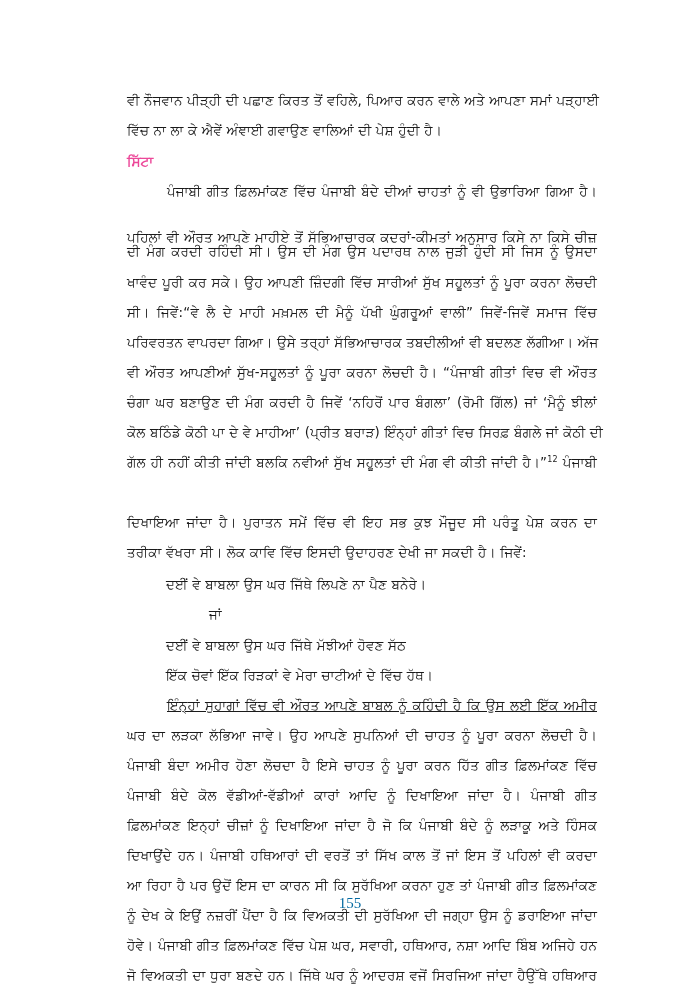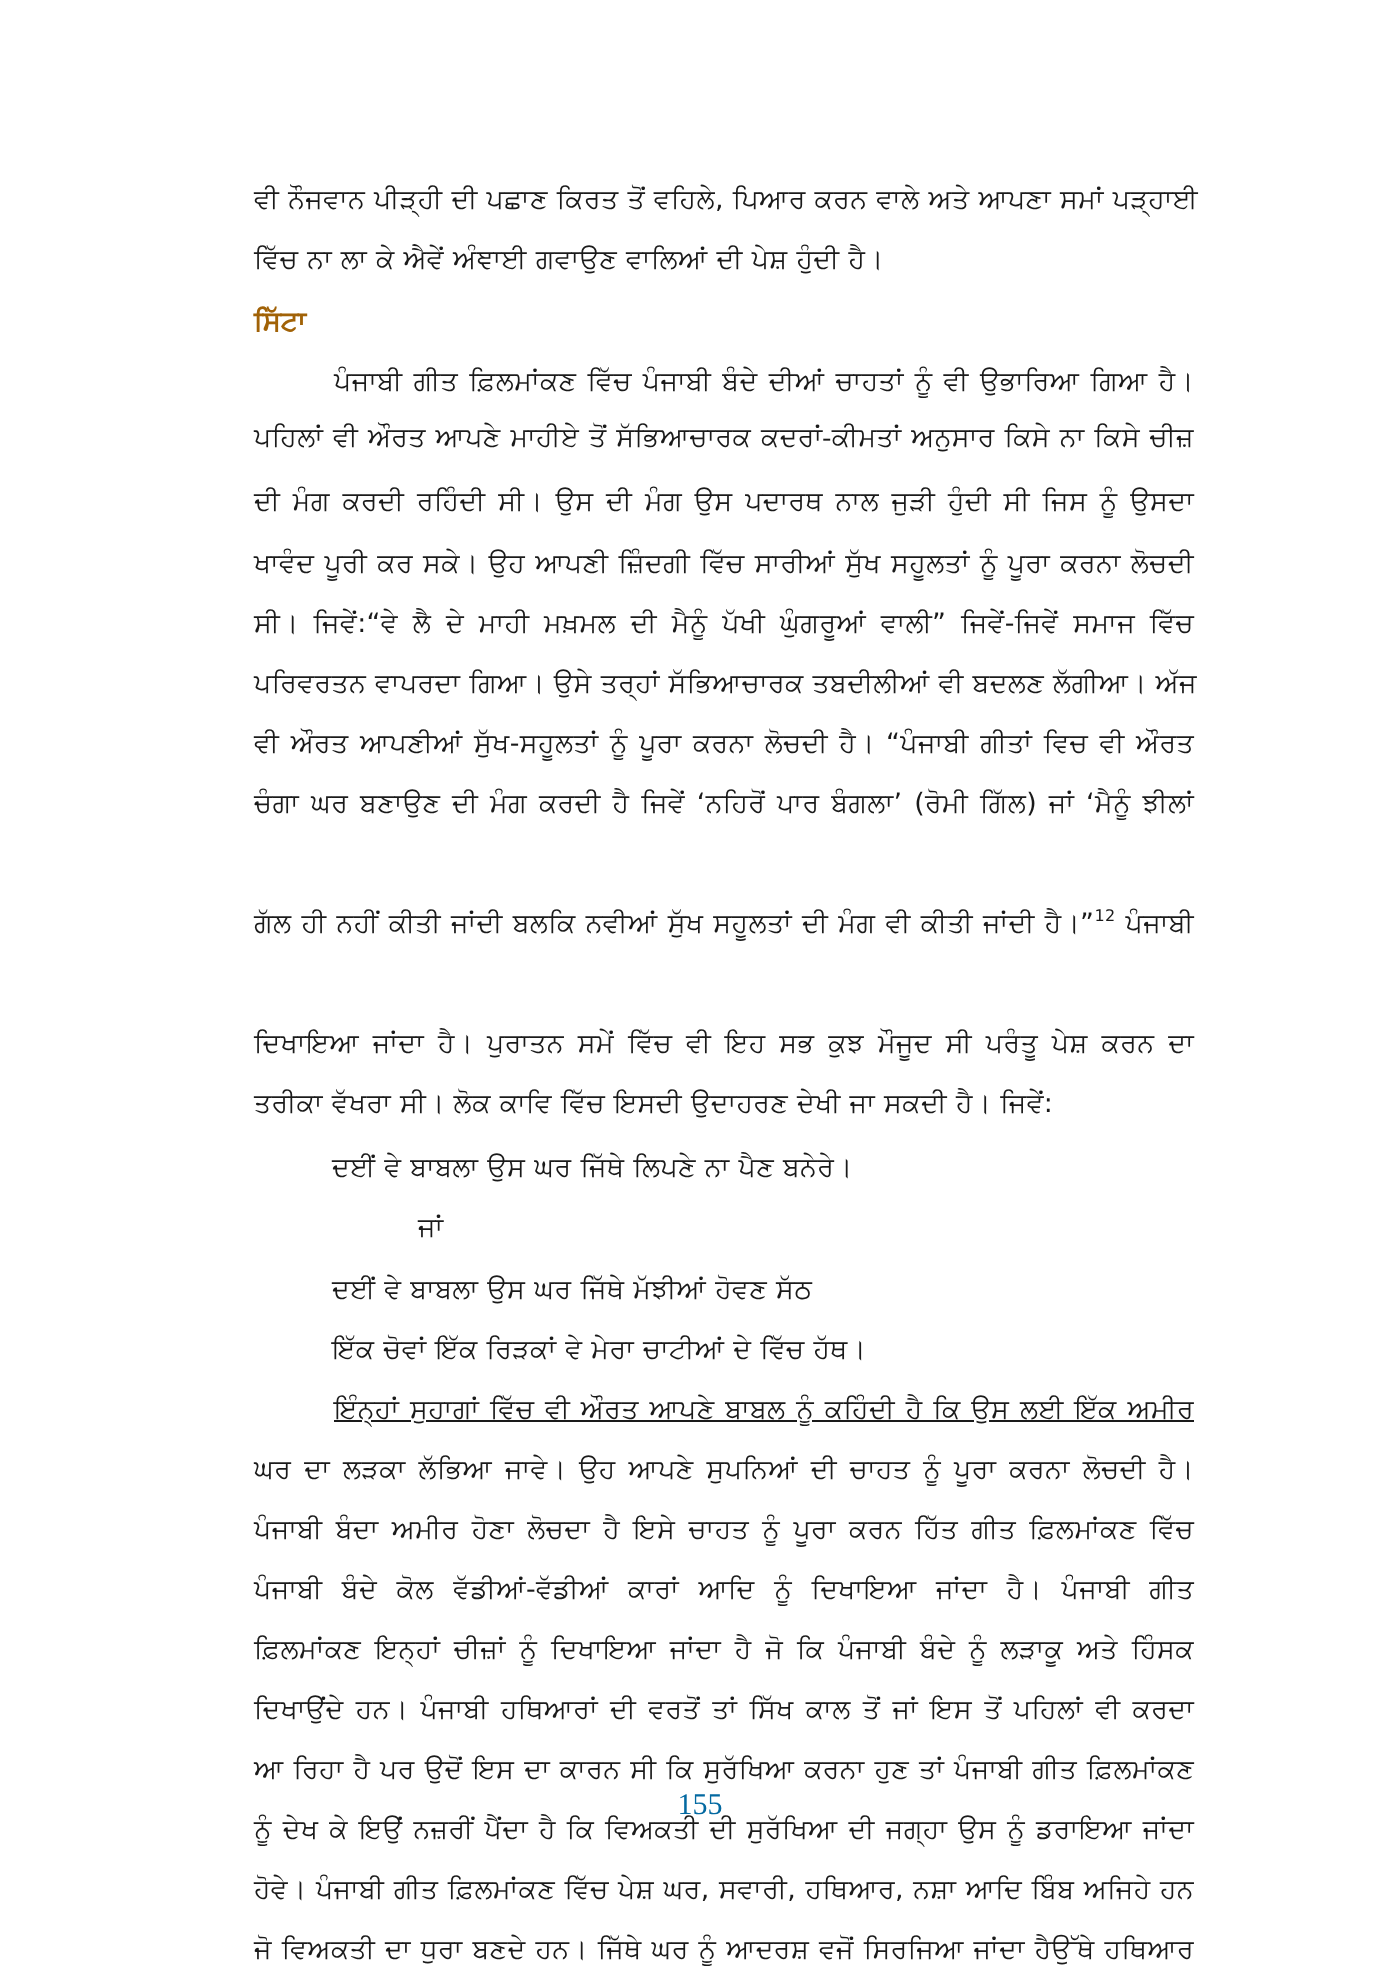--- a/index.html
+++ b/index.html
@@ -49,21 +49,21 @@
       left: 209px;
       width: auto;
       text-align-last: left;
     }
     .heading {
       position: absolute;
       left: 127px;
       font-size: 13.6px;
       font-weight: bold;
       line-height: 30px;
-      color: #a16207;
+      color: #ec4899;
     }
     .page-number {
       position: absolute;
       top: 895px;
       left: 0;
       width: 700px;
       text-align: center;
       font-family: "Liberation Serif", serif;
       font-size: 15px;
       color: #0369a1;
@@ -78,27 +78,28 @@
 <body>
 
 <div class="page">
 
   <div class="line" style="top:86px;">ਵੀ ਨੌਜਵਾਨ ਪੀੜ੍ਹੀ ਦੀ ਪਛਾਣ ਕਿਰਤ ਤੋਂ ਵਹਿਲੇ, ਪਿਆਰ ਕਰਨ ਵਾਲੇ ਅਤੇ ਆਪਣਾ ਸਮਾਂ ਪੜ੍ਹਾਈ</div>
   <div class="line last" style="top:116px;">ਵਿੱਚ ਨਾ ਲਾ ਕੇ ਐਵੇਂ ਅੰਞਾਈ ਗਵਾਉਣ ਵਾਲਿਆਂ ਦੀ ਪੇਸ਼ ਹੁੰਦੀ ਹੈ।</div>
 
   <div class="heading" style="top:146px;">ਸਿੱਟਾ</div>
 
   <div class="line indent" style="top:177px;">ਪੰਜਾਬੀ ਗੀਤ ਫ਼ਿਲਮਾਂਕਣ ਵਿੱਚ ਪੰਜਾਬੀ ਬੰਦੇ ਦੀਆਂ ਚਾਹਤਾਂ ਨੂੰ ਵੀ ਉਭਾਰਿਆ ਗਿਆ ਹੈ।</div>
-  <div class="line" style="top:204px;font-family:Liberation Serif, serif;">ਪਹਿਲਾਂ ਵੀ ਔਰਤ ਆਪਣੇ ਮਾਹੀਏ ਤੋਂ ਸੱਭਿਆਚਾਰਕ ਕਦਰਾਂ-ਕੀਮਤਾਂ ਅਨੁਸਾਰ ਕਿਸੇ ਨਾ ਕਿਸੇ ਚੀਜ਼</div>
+  <div class="line" style="top:223px;">ਪਹਿਲਾਂ ਵੀ ਔਰਤ ਆਪਣੇ ਮਾਹੀਏ ਤੋਂ ਸੱਭਿਆਚਾਰਕ ਕਦਰਾਂ-ਕੀਮਤਾਂ ਅਨੁਸਾਰ ਕਿਸੇ ਨਾ ਕਿਸੇ ਚੀਜ਼</div>
   <div class="line" style="top:237px;">ਦੀ ਮੰਗ ਕਰਦੀ ਰਹਿੰਦੀ ਸੀ। ਉਸ ਦੀ ਮੰਗ ਉਸ ਪਦਾਰਥ ਨਾਲ ਜੁੜੀ ਹੁੰਦੀ ਸੀ ਜਿਸ ਨੂੰ ਉਸਦਾ</div>
   <div class="line" style="top:298px;">ਸੀ। ਜਿਵੇਂ:“ਵੇ ਲੈ ਦੇ ਮਾਹੀ ਮਖ਼ਮਲ ਦੀ ਮੈਨੂੰ ਪੱਖੀ ਘੁੰਗਰੂਆਂ ਵਾਲੀ” ਜਿਵੇਂ-ਜਿਵੇਂ ਸਮਾਜ ਵਿੱਚ</div>
   <div class="line" style="top:268px;">ਖਾਵੰਦ ਪੂਰੀ ਕਰ ਸਕੇ। ਉਹ ਆਪਣੀ ਜ਼ਿੰਦਗੀ ਵਿੱਚ ਸਾਰੀਆਂ ਸੁੱਖ ਸਹੂਲਤਾਂ ਨੂੰ ਪੂਰਾ ਕਰਨਾ ਲੋਚਦੀ</div>
   <div class="line" style="top:328px;">ਪਰਿਵਰਤਨ ਵਾਪਰਦਾ ਗਿਆ। ਉਸੇ ਤਰ੍ਹਾਂ ਸੱਭਿਆਚਾਰਕ ਤਬਦੀਲੀਆਂ ਵੀ ਬਦਲਣ ਲੱਗੀਆ। ਅੱਜ</div>
   <div class="line" style="top:358px;">ਵੀ ਔਰਤ ਆਪਣੀਆਂ ਸੁੱਖ-ਸਹੂਲਤਾਂ ਨੂੰ ਪੂਰਾ ਕਰਨਾ ਲੋਚਦੀ ਹੈ। “ਪੰਜਾਬੀ ਗੀਤਾਂ ਵਿਚ ਵੀ ਔਰਤ</div>
   <div class="line" style="top:388px;">ਚੰਗਾ ਘਰ ਬਣਾਉਣ ਦੀ ਮੰਗ ਕਰਦੀ ਹੈ ਜਿਵੇਂ ‘ਨਹਿਰੋਂ ਪਾਰ ਬੰਗਲਾ’ (ਰੋਮੀ ਗਿੱਲ) ਜਾਂ ‘ਮੈਨੂੰ ਝੀਲਾਂ</div>
+  <div class="line" style="top:418px;">ਕੋਲ ਬਠਿੰਡੇ ਕੋਠੀ ਪਾ ਦੇ ਵੇ ਮਾਹੀਆ’ (ਪ੍ਰੀਤ ਬਰਾੜ) ਇੰਨ੍ਹਾਂ ਗੀਤਾਂ ਵਿਚ ਸਿਰਫ਼ ਬੰਗਲੇ ਜਾਂ ਕੋਠੀ ਦੀ</div>
   <div class="line" style="top:448px;">
     <span>ਗੱਲ ਹੀ ਨਹੀਂ ਕੀਤੀ ਜਾਂਦੀ ਬਲਕਿ ਨਵੀਆਂ ਸੁੱਖ ਸਹੂਲਤਾਂ ਦੀ ਮੰਗ ਵੀ ਕੀਤੀ ਜਾਂਦੀ ਹੈ।”</span><sup>12</sup><span> ਪੰਜਾਬੀ</span>
   </div>
   <div class="line" style="top:508px;">ਦਿਖਾਇਆ ਜਾਂਦਾ ਹੈ। ਪੁਰਾਤਨ ਸਮੇਂ ਵਿੱਚ ਵੀ ਇਹ ਸਭ ਕੁਝ ਮੌਜੂਦ ਸੀ ਪਰੰਤੂ ਪੇਸ਼ ਕਰਨ ਦਾ</div>
   <div class="line last" style="top:538px;">ਤਰੀਕਾ ਵੱਖਰਾ ਸੀ। ਲੋਕ ਕਾਵਿ ਵਿੱਚ ਇਸਦੀ ਉਦਾਹਰਣ ਦੇਖੀ ਜਾ ਸਕਦੀ ਹੈ। ਜਿਵੇਂ:</div>
 
   <div class="line verse" style="top:570px;">ਦਈਂ ਵੇ ਬਾਬਲਾ ਉਸ ਘਰ ਜਿੱਥੇ ਲਿਪਣੇ ਨਾ ਪੈਣ ਬਨੇਰੇ।</div>
   <div class="line verse-or" style="top:600px;">ਜਾਂ</div>
   <div class="line verse" style="top:631px;">ਦਈਂ ਵੇ ਬਾਬਲਾ ਉਸ ਘਰ ਜਿੱਥੇ ਮੱਝੀਆਂ ਹੋਵਣ ਸੱਠ</div>
   <div class="line verse" style="top:661px;">ਇੱਕ ਚੋਵਾਂ ਇੱਕ ਰਿੜਕਾਂ  ਵੇ ਮੇਰਾ ਚਾਟੀਆਂ ਦੇ ਵਿੱਚ ਹੱਥ।</div>

